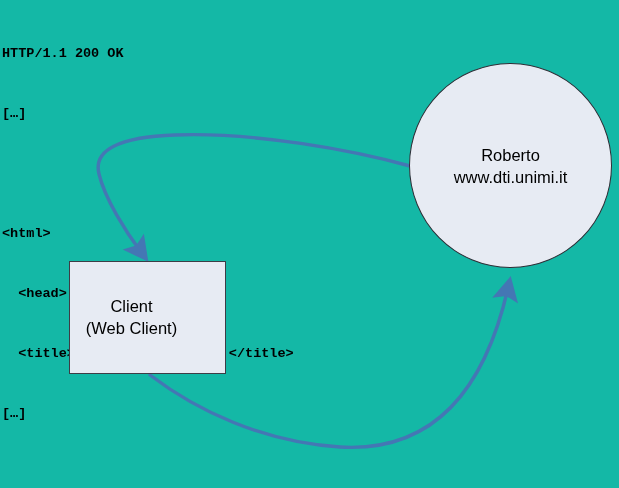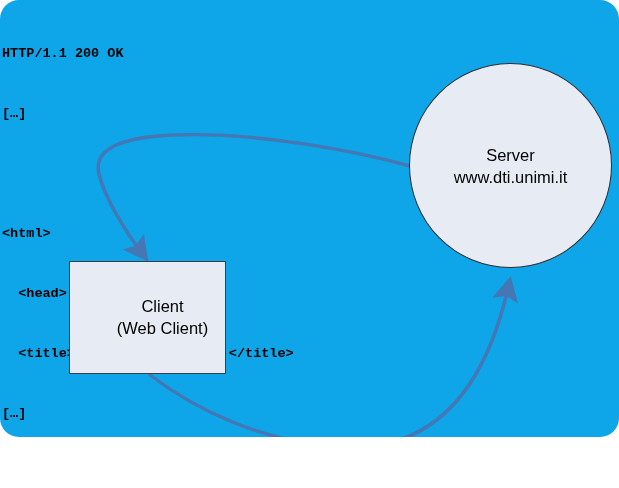--- a/index.html
+++ b/index.html
@@ -3,25 +3,24 @@
 <meta charset="utf-8">
 <style>
   html, body {
     margin: 0;
     padding: 0;
     background: #ffffff;
   }
   #canvas {
     position: relative;
     width: 619px;
-    height: 437px;
-    background: #0ea5e9;
+    height: 488px;
+    background: #14b8a6;
     overflow: hidden;
     font-family: "Liberation Sans", sans-serif;
-    border-radius: 19px;
   }
 
   
   .codeblock {
     position: absolute;
     font-family: "Liberation Mono", "DejaVu Sans Mono", monospace;
     font-weight: bold;
     font-size: 13.5px;
     line-height: 20px;
     color: #000000;
@@ -53,21 +52,21 @@
     position: absolute;
     left: 69px;
     top: 261px;
     width: 157px;
     height: 113px;
     background: #e7ebf3;
     border: 1.6px solid #3d3d46;
     box-sizing: border-box;
   }
   #client-label {
-    left: 84px;
+    left: 53px;
     top: 295px;
     width: 157px;
     text-align: center;
   }
 
   #server-circle {
     position: absolute;
     left: 409px;
     top: 63px;
     width: 203px;
@@ -126,21 +125,21 @@
   </svg>
 
   <div id="client-box"></div>
   <div id="client-label" class="node-label">
     <div>Client</div>
     <div>(Web Client)</div>
   </div>
 
   <div id="server-circle"></div>
   <div id="server-label" class="node-label">
-    <div>Server</div>
+    <div>Roberto</div>
     <div>www.dti.unimi.it</div>
   </div>
 
   <div id="request-block" class="codeblock">
     
     
   </div>
 
 </div>
 

